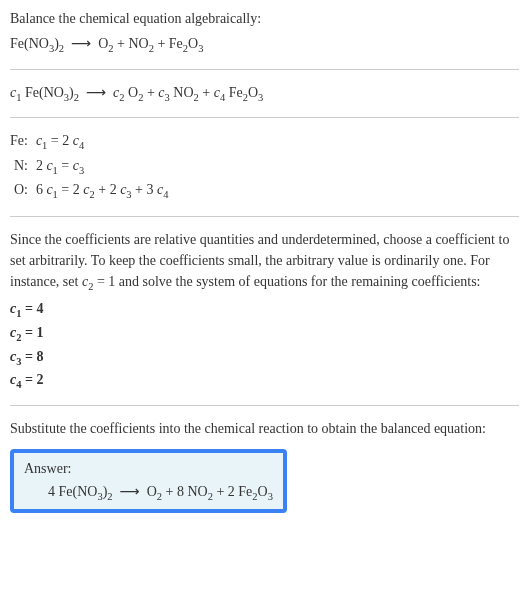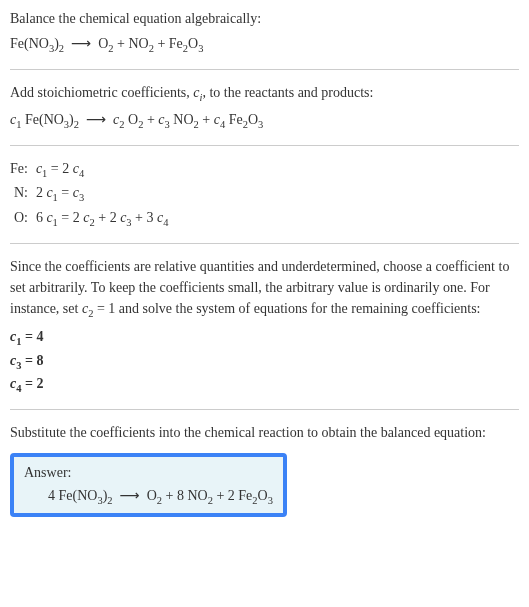--- a/index.html
+++ b/index.html
@@ -90,23 +90,20 @@
 <div class="section">
   <div class="intro">Balance the chemical equation algebraically:</div>
   <div class="equation">
     Fe(NO<sub class="sub-num">3</sub>)<sub class="sub-num">2</sub> &nbsp;⟶&nbsp; O<sub class="sub-num">2</sub> + NO<sub class="sub-num">2</sub> + Fe<sub class="sub-num">2</sub>O<sub class="sub-num">3</sub>
   </div>
 </div>
 
 <hr class="divider">
 
 <div class="section">
-  <div class="intro">
-    <span>Add stoichiometric coefficients, </span><span class="ci">c<sub>i</sub></span><span>, to the reactants and products:</span>
-  </div>
   <div class="equation">
     <span class="ci">c</span><sub class="sub-num">1</sub> Fe(NO<sub class="sub-num">3</sub>)<sub class="sub-num">2</sub> &nbsp;⟶&nbsp; <span class="ci">c</span><sub class="sub-num">2</sub> O<sub class="sub-num">2</sub> + <span class="ci">c</span><sub class="sub-num">3</sub> NO<sub class="sub-num">2</sub> + <span class="ci">c</span><sub class="sub-num">4</sub> Fe<sub class="sub-num">2</sub>O<sub class="sub-num">3</sub>
   </div>
 </div>
 
 <hr class="divider">
 
 <div class="section">
   <div class="table-eq">
     <div class="row-eq">
@@ -125,20 +122,21 @@
 </div>
 
 <hr class="divider">
 
 <div class="section">
   <div class="intro">
     Since the coefficients are relative quantities and underdetermined, choose a coefficient to set arbitrarily. To keep the coefficients small, the arbitrary value is ordinarily one. For instance, set <span class="ci">c</span><sub class="sub-num">2</sub> = 1 and solve the system of equations for the remaining coefficients:
   </div>
   <div class="coef-list">
     <span class="coef-line"><span class="ci">c</span><sub class="sub-num">1</sub> = 4</span>
+    <span class="coef-line"><span class="ci">c</span><sub class="sub-num">2</sub> = 1</span>
     <span class="coef-line"><span class="ci">c</span><sub class="sub-num">3</sub> = 8</span>
     <span class="coef-line"><span class="ci">c</span><sub class="sub-num">4</sub> = 2</span>
   </div>
 </div>
 
 <hr class="divider">
 
 <div class="section">
   <div class="intro">Substitute the coefficients into the chemical reaction to obtain the balanced equation:</div>
   <div class="answer-box">

